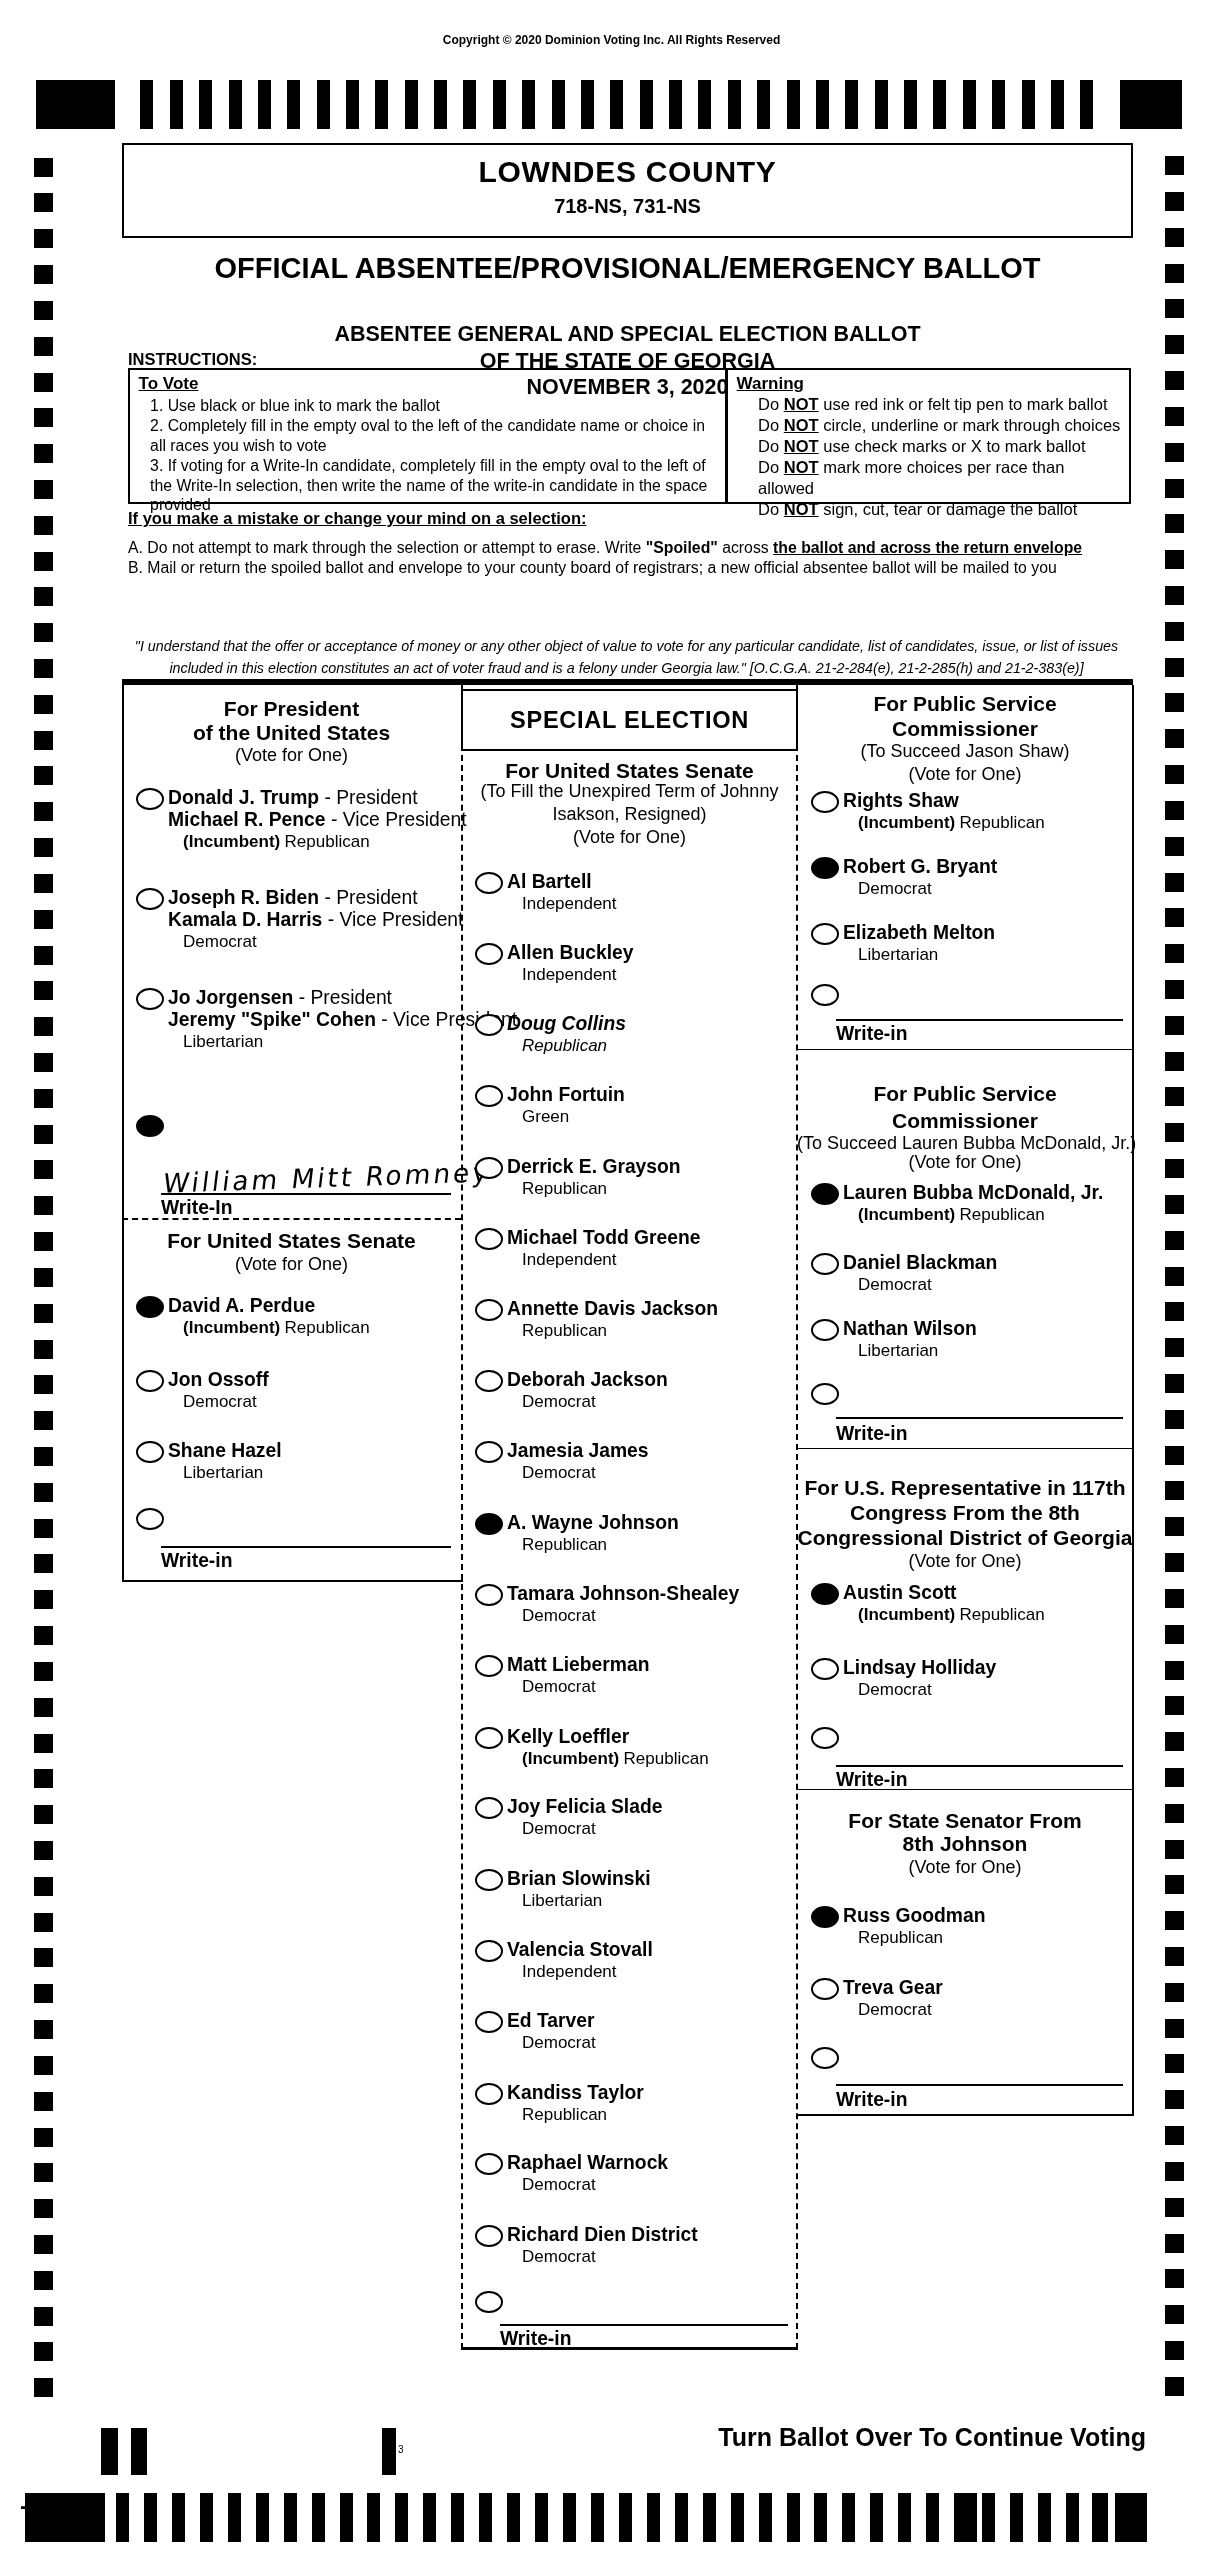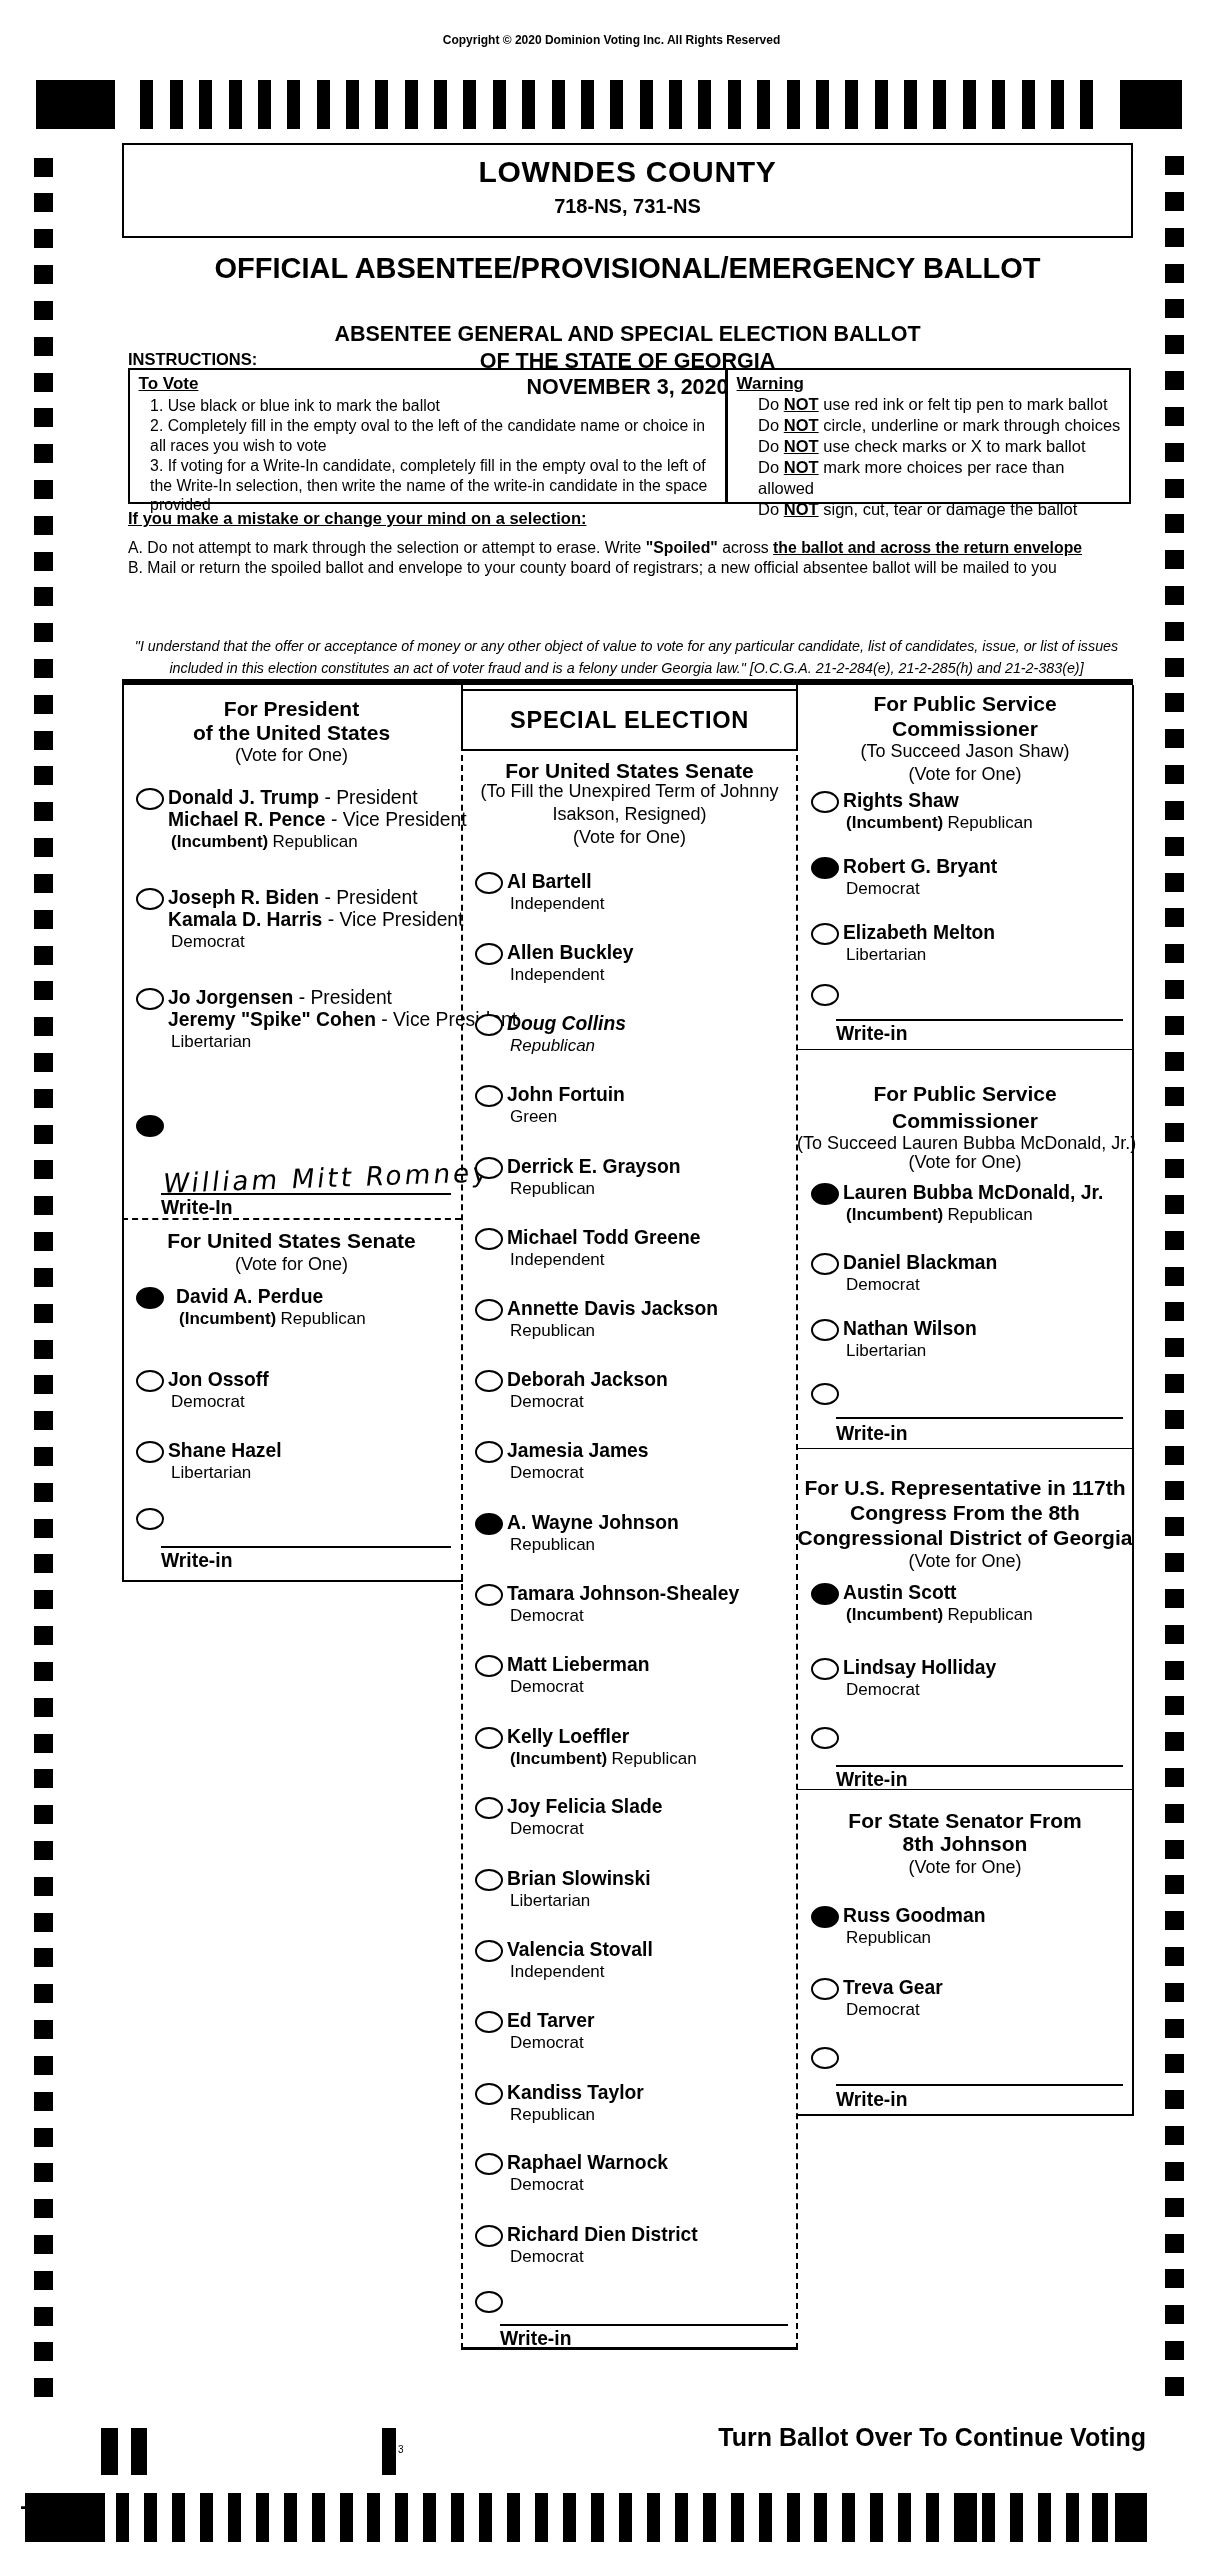--- a/index.html
+++ b/index.html
@@ -40,21 +40,21 @@
   .race-sub{position:absolute;left:0;right:0;text-align:center;font-size:18px;white-space:nowrap}
   .special-box{position:absolute;border:2.9px solid #000;box-sizing:border-box;
                text-align:center;background:#fff}
   .special-box .sp-title{margin-top:15.8px;font-size:23.6px;font-weight:bold;letter-spacing:0.7px}
   .cand-row{position:absolute;left:0;right:0}
   .oval{position:absolute;left:14.3px;top:1.4px;width:24px;height:18px;border:2.1px solid #000;
         border-radius:50%;background:#fff}
   .oval.filled{background:#000;border-color:#000}
   .cand-text{margin-left:46px}
   .cand-line{font-size:19.3px;line-height:22px;white-space:nowrap}
-  .party{font-size:17px;line-height:21px;margin-left:3px;white-space:nowrap}
+  .party{font-size:17px;line-height:21px;margin-left:15px;white-space:nowrap}
   .party b{margin-right:4.3px}
   .party b:empty{margin-right:0}
   .wi-line{position:absolute;left:39px;right:10px;height:2.1px;background:#000}
   .wi-label{position:absolute;left:39px;font-size:19.3px;font-weight:bold}
   .handwriting{position:absolute;left:41px;font-size:26.5px;white-space:nowrap;
                font-family:"DejaVu Sans",sans-serif;transform:rotate(-2deg) skewX(-9deg);
                letter-spacing:2.9px}
   .turn-text{position:absolute;right:77px;top:2423px;font-size:25px;font-weight:bold}
   .plus-mark{position:absolute;left:20px;top:2494px;font-size:24px;font-weight:bold}
   .tiny-mark{position:absolute;left:398px;top:2444px;font-size:10px}
@@ -140,21 +140,21 @@
           </div>
         </div>
         <span class="oval filled" style="top: 427px;"></span>
         <div class="handwriting" style="top: 474px;">William Mitt Romney</div>
         <div class="wi-line" style="top: 505px;"></div>
         <div class="wi-label" style="top: 509px;">Write-In</div>
       </section>
       <section class="race" style="left: 122px; top: 1219px; width: 339px; height: 360px;">
         <div class="race-title" style="top: 10px;">For United States Senate</div>
         <div class="race-sub" style="top: 35px;">(Vote for One)</div>
-        <div class="cand-row" style="top: 67px; padding-left: 8px;">
+        <div class="cand-row" style="top: 76px;">
           <span class="oval filled"></span>
           <div class="cand-text">
             <div class="cand-line"><b>David A. Perdue</b><span></span></div>
             <div class="party"><b>(Incumbent)</b><span>Republican</span></div>
           </div>
         </div>
         <div class="cand-row" style="top: 150px;">
           <span class="oval"></span>
           <div class="cand-text">
             <div class="cand-line"><b>Jon Ossoff</b><span></span></div>

